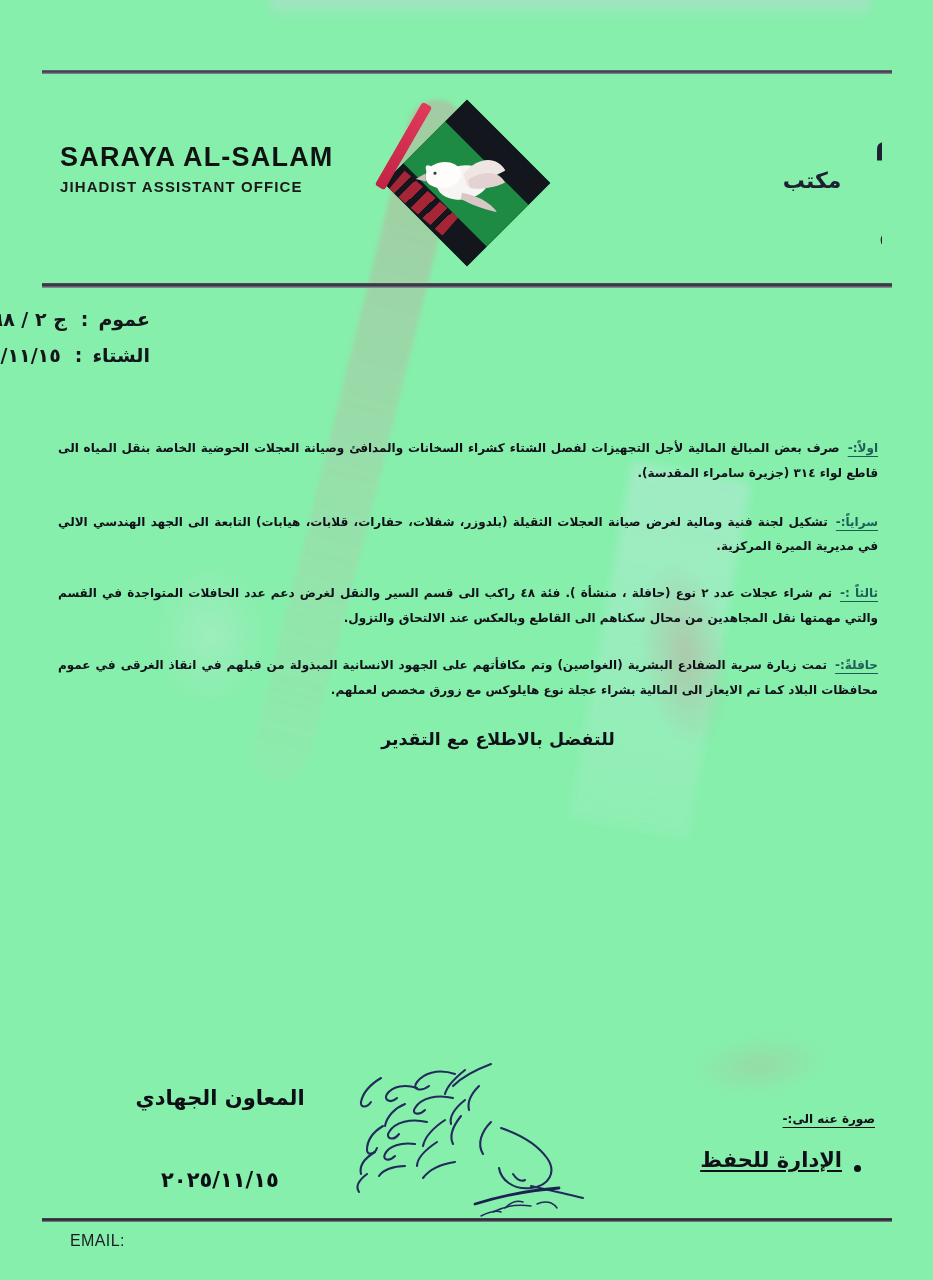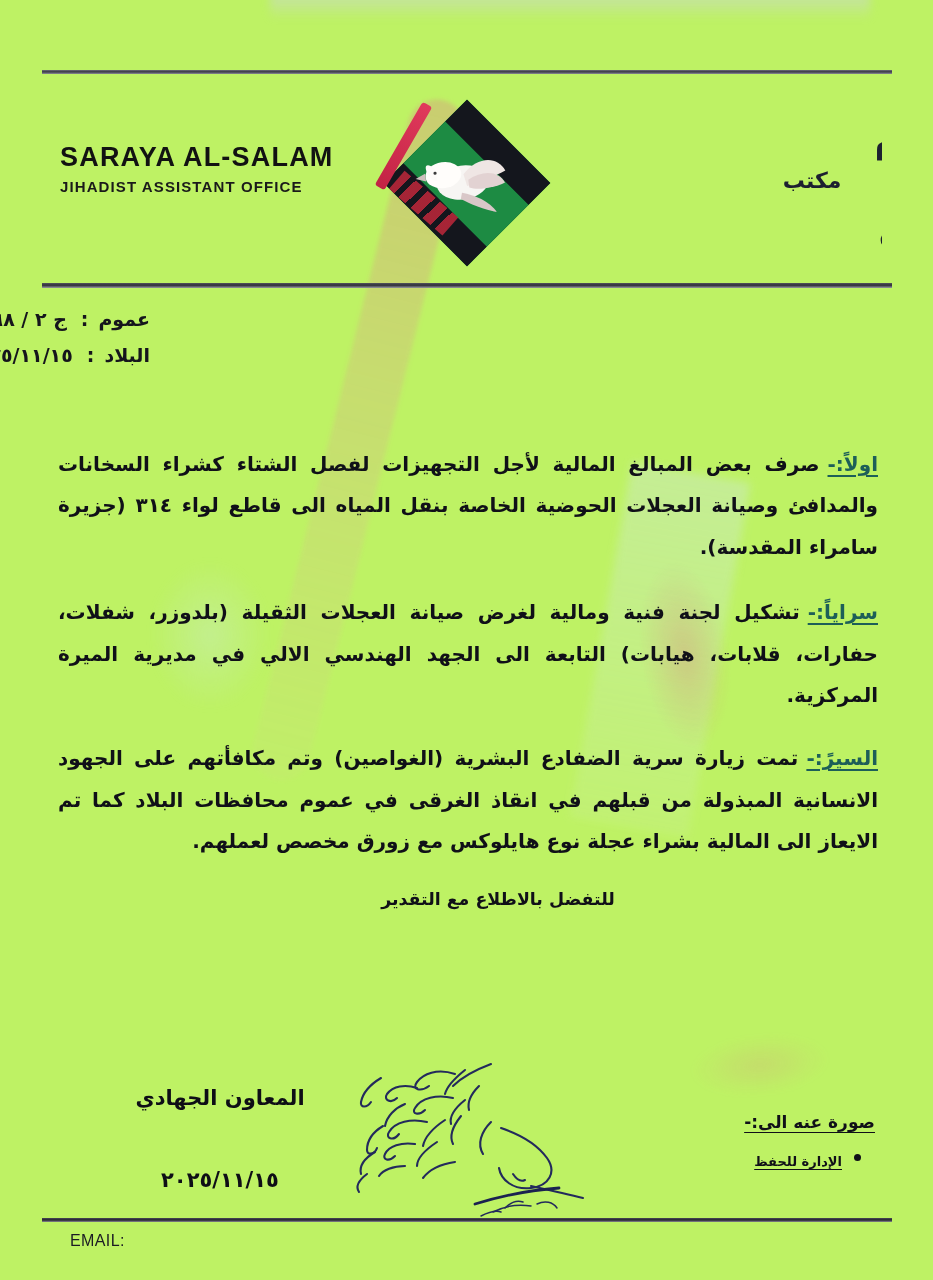--- a/index.html
+++ b/index.html
@@ -8,21 +8,21 @@
     background: #ffffff;
   }
   body {
     font-family: "Liberation Sans", "DejaVu Sans", sans-serif;
   }
   .page {
     position: relative;
     width: 933px;
     height: 1280px;
     margin: 0 auto;
-    background: #bef264;
+    background: #86efac;
     overflow: hidden;
   }
 
   
   .wm {
     position: absolute;
     pointer-events: none;
     z-index: 0;
   }
   .wm-stroke-1 {
@@ -194,21 +194,21 @@
     position: absolute;
     left: 58px; top: 424px;
     width: 820px;
     z-index: 3;
     direction: rtl;
     text-align: justify;
   }
   .clause {
     font-family: "DejaVu Sans", sans-serif;
     font-weight: bold;
-    font-size: 20px;
+    font-size: 12px;
     line-height: 2.07;
     color: #101018;
     margin-bottom: 22px;
     text-align: justify;
     text-align-last: right;
   }
   .clause:nth-of-type(1) { margin-bottom: 24px; }
   .ordinal {
     color: #1d5f58;
     text-decoration: underline;
@@ -261,37 +261,37 @@
     position: absolute;
     right: 58px; top: 1112px;
     width: 230px;
     z-index: 3;
     direction: rtl;
     text-align: right;
   }
   .cc-title {
     font-family: "DejaVu Sans", sans-serif;
     font-weight: bold;
-    font-size: 17px;
+    font-size: 12px;
     color: #101018;
     text-decoration: underline;
     text-underline-offset: 4px;
   }
   .cc-list {
     margin: 22px 14px 0 0;
     padding: 0;
     list-style: none;
   }
   .cc-list li {
     font-family: "DejaVu Sans", sans-serif;
     font-weight: bold;
-    font-size: 13px;
+    font-size: 21px;
     color: #101018;
     display: flex;
-    align-items: flex-start;
+    align-items: flex-end;
     gap: 12px;
   }
   .cc-bullet {
     display: inline-block;
     width: 7px; height: 7px;
     border-radius: 50%;
     background: #101018;
     flex: 0 0 auto;
   }
   .cc-text {
@@ -378,39 +378,42 @@
     </div>
   </div>
 
   <div class="meta">
     <div class="meta-row">
       <span class="meta-label">عموم</span>
       <span class="meta-colon">:</span>
       <span class="meta-value">ج ٢ / ٦٨</span>
     </div>
     <div class="meta-row">
-      <span class="meta-label">البلاد</span>
+      <span class="meta-label">الشتاء</span>
       <span class="meta-colon">:</span>
       <span class="meta-value">٢٠٢٥/١١/١٥</span>
     </div>
   </div>
 
   <div class="body">
 
     <p class="clause">
       <span class="ordinal">اولاً:-</span><span>صرف بعض المبالغ المالية لأجل التجهيزات لفصل الشتاء كشراء السخانات والمدافئ وصيانة العجلات الحوضية الخاصة بنقل المياه الى قاطع لواء ٣١٤ (جزيرة سامراء المقدسة).</span>
     </p>
 
     <p class="clause">
       <span class="ordinal">سراياً:-</span><span>تشكيل لجنة فنية ومالية لغرض صيانة العجلات الثقيلة (بلدوزر، شفلات، حفارات، قلابات، هيابات) التابعة الى الجهد الهندسي الالي في مديرية الميرة المركزية.</span>
     </p>
 
-
     <p class="clause">
-      <span class="ordinal">السيرً:-</span><span>تمت زيارة سرية الضفادع البشرية (الغواصين) وتم مكافأتهم على الجهود الانسانية المبذولة من قبلهم في انقاذ الغرقى في عموم محافظات البلاد كما تم الايعاز الى المالية بشراء عجلة نوع هايلوكس مع زورق مخصص لعملهم.</span>
+      <span class="ordinal">ثالثاً :-</span><span>تم شراء عجلات عدد ٢ نوع (حافلة ، منشأة ). فئة ٤٨ راكب الى قسم السير والنقل لغرض دعم عدد الحافلات المتواجدة في القسم والتي مهمتها نقل المجاهدين من محال سكناهم الى القاطع وبالعكس عند الالتحاق والتزول.</span>
+    </p>
+
+    <p class="clause">
+      <span class="ordinal">حافلةً:-</span><span>تمت زيارة سرية الضفادع البشرية (الغواصين) وتم مكافأتهم على الجهود الانسانية المبذولة من قبلهم في انقاذ الغرقى في عموم محافظات البلاد كما تم الايعاز الى المالية بشراء عجلة نوع هايلوكس مع زورق مخصص لعملهم.</span>
     </p>
 
     <div class="closing">للتفضل بالاطلاع مع التقدير</div>
   </div>
 
   <div class="handwriting">
     <svg width="300" height="172" viewBox="0 0 300 172">
       <g fill="none" stroke="#232a5c" stroke-width="2.1" stroke-linecap="round" stroke-linejoin="round">
         <path d="M150 18 C 132 12 118 18 112 26 C 106 34 116 36 124 30"></path>
         <path d="M160 14 C 150 22 142 30 140 38"></path>

